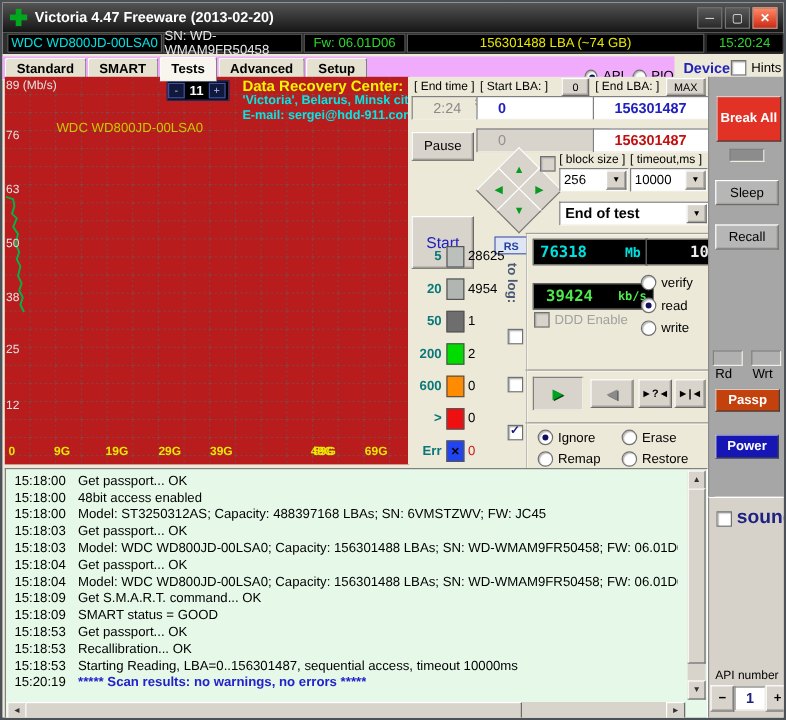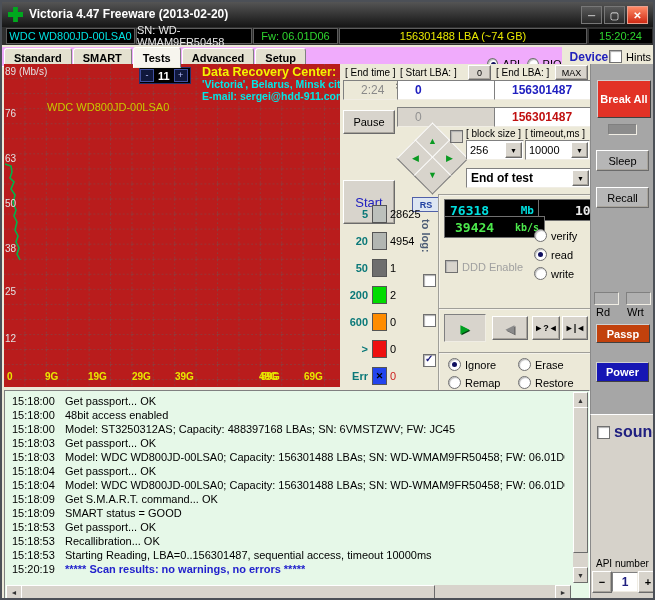--- a/index.html
+++ b/index.html
@@ -318,21 +318,21 @@
 
     <div class="gbox" style="left:98px;top:130px;width:150px;height:112px;"></div>
     <div class="lcd" style="left:104px;top:135px;width:84px;height:20px;font-size:13px;">
       <span style="color: rgb(0, 224, 224);">76318</span>
       <span style="font-size: 11px; color: rgb(0, 224, 224);">Mb</span>
     </div>
     <div class="lcd" style="left:198px;top:135px;width:44px;height:20px;font-size:13px;padding-left:36px;">
       <span style="color: rgb(234, 234, 234);">100</span>
       <span style="font-size: 11px; color: rgb(234, 234, 234);">%</span>
     </div>
-    <div class="lcd" style="left:104px;top:152px;width:84px;height:20px;font-size:13px;padding-left:10px;">
+    <div class="lcd" style="left:104px;top:172px;width:84px;height:20px;font-size:13px;padding-left:10px;">
       <span style="color: rgb(76, 232, 76);">39424</span>
       <span style="font-size: 10px; color: rgb(76, 232, 76);">kb/s</span>
     </div>
     <div class="abs flex" style="left:105px;top:196px;color:#a0a0a0;">
       <div class="cb dis"></div>
       <span class="rlabel">DDD Enable</span>
     </div>
     <div class="abs flex" style="left:194px;top:165px;">
       <div class="radio"></div>
       <span class="rlabel">verify</span>

